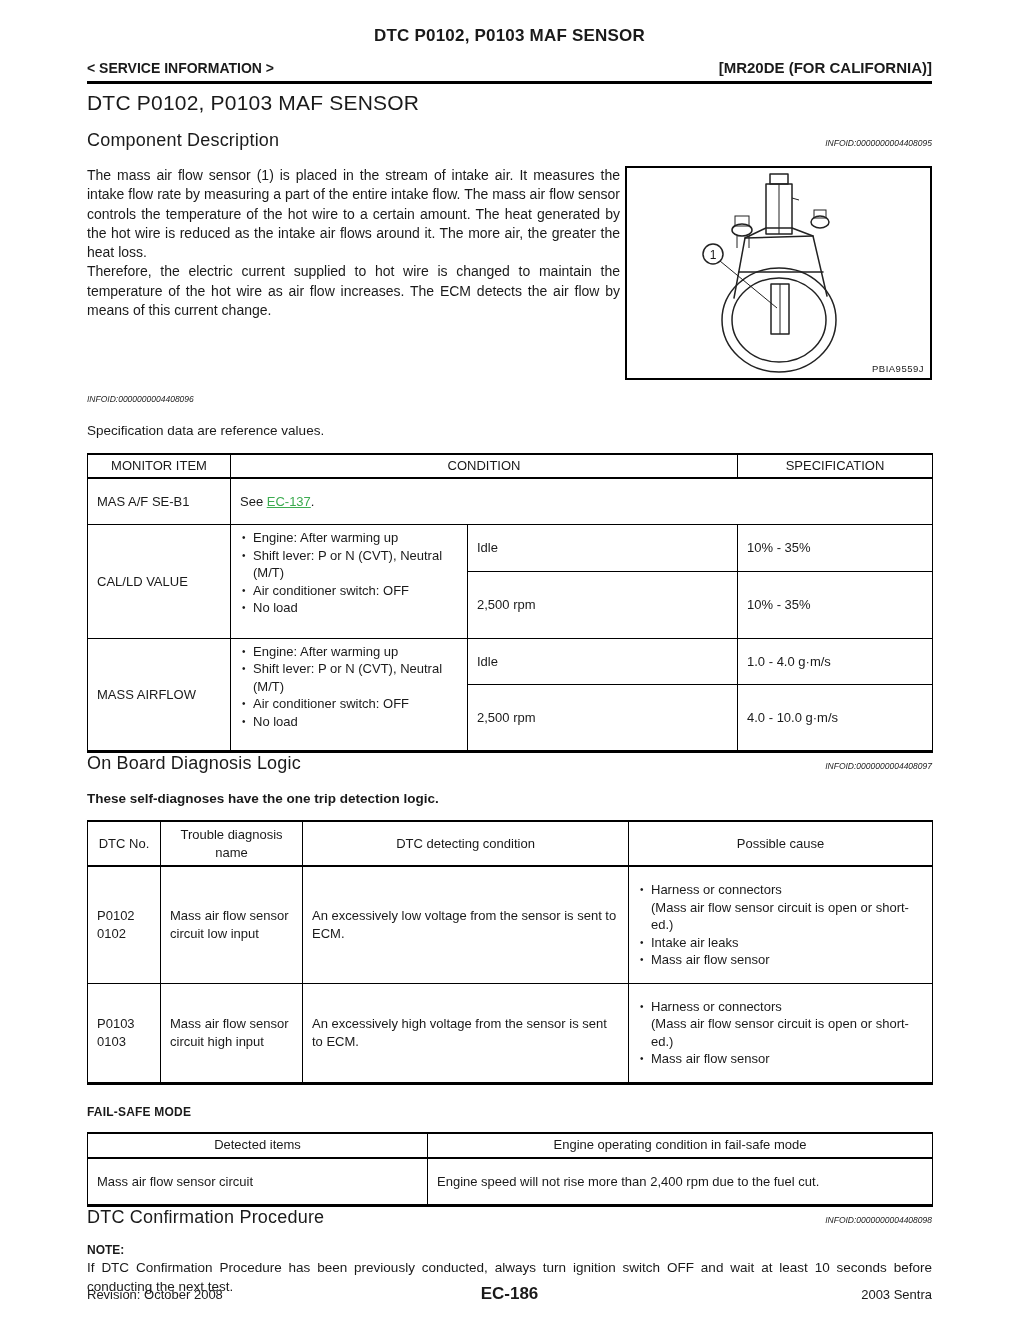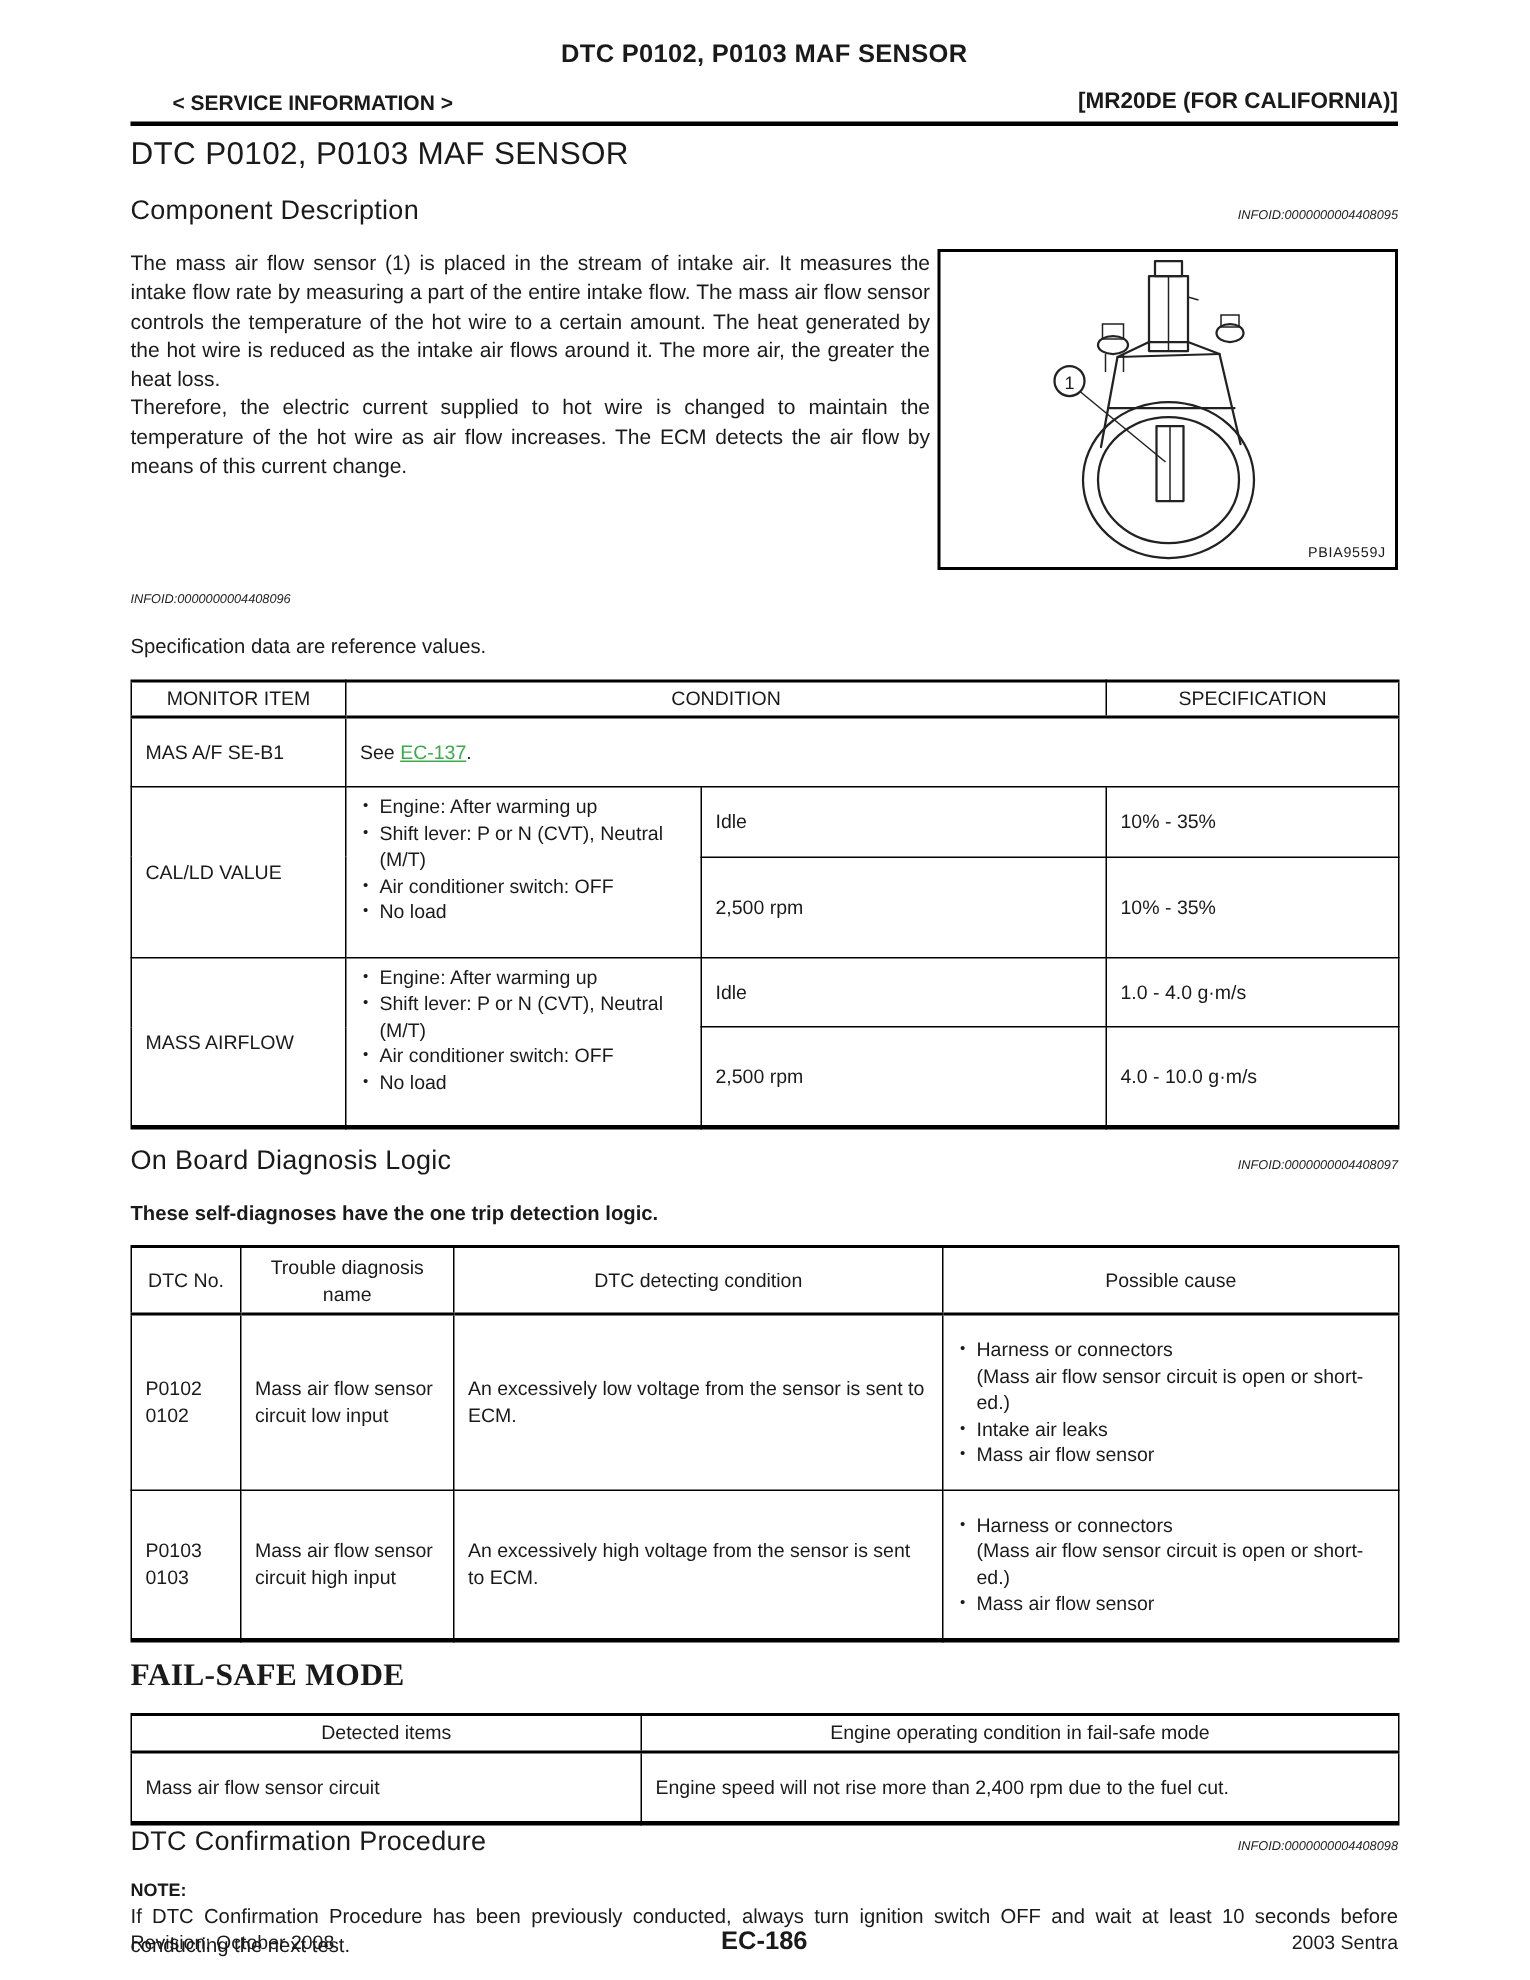--- a/index.html
+++ b/index.html
@@ -6,21 +6,21 @@
   html,body { background:#ffffff; }
   .page {
     position:relative; width:1020px; height:1320px; background:#fff;
     font-family:"Liberation Sans", sans-serif; color:#1a1a1a; overflow:hidden;
   }
   .content { position:absolute; left:87px; top:0; width:845px; }
 
   
   .top-title { margin-top:26px; text-align:center; font-size:17px; font-weight:bold; letter-spacing:.2px; }
   .hdr-row { display:flex; justify-content:space-between; align-items:flex-end; margin-top:13px; }
-  .hdr-left { font-size:14px; font-weight:bold;margin-left:28px; }
+  .hdr-left { font-size:14px; font-weight:bold; }
   .hdr-right { font-size:15px; font-weight:bold; }
   .rule { margin-top:5px; height:3px; background:#000; }
   .main-title { margin-top:7px; font-size:21px; font-weight:400; letter-spacing:.2px; }
 
   
   .sec-head { display:flex; justify-content:space-between; align-items:flex-end; }
   .sec-head h2 { font-size:18px; font-weight:400; letter-spacing:.2px; }
   .infoid { font-size:8.5px; font-style:italic; color:#222; padding-bottom:3px; }
 
   
@@ -42,27 +42,27 @@
   td, th { border:1px solid #000; vertical-align:middle; padding:14px 9px; font-weight:400; line-height:17.5px; }
   tr.thead td { border-bottom:2px solid #000; text-align:center; padding:2px 4px; }
   .tbl1 { margin-top:15px; }
   .bullets .b { position:relative; padding-left:13px; }
   .bullets .b::before { content:"\2022"; position:absolute; left:2px; top:0; font-size:10px; }
   .bullets .sub { padding-left:13px; }
   td.vtop { vertical-align:top; padding-top:4px; padding-bottom:4px; }
   a.doclink { text-decoration:underline; cursor:pointer; }
 
   
-  .obd-head { margin-top:10px; }
+  .obd-head { }
   .bold-note { margin-top:17px; font-size:13.5px; font-weight:bold; }
   .tbl2 { margin-top:14px; }
   .dtc-cell { text-align:left; }
 
   
-  .fs-head { margin-top:9px; font-size:21px; font-weight:bold; letter-spacing:.2px;font-family:Liberation Serif, serif; }
+  .fs-head { margin-top:20px; font-size:12px; font-weight:bold; letter-spacing:.2px; }
   .fs-text { margin-top:4px; font-size:13.5px; }
   .tbl3 { margin-top:13px; }
 
   
   .conf-head { }
   .note-label { margin-top:15px; font-size:12px; font-weight:bold; }
   .note-text { margin-top:1px; font-size:13.5px; line-height:19.3px; text-align:justify; }
 
   
   .footer { position:absolute; left:87px; top:1284px; width:845px; display:flex; align-items:baseline; }

